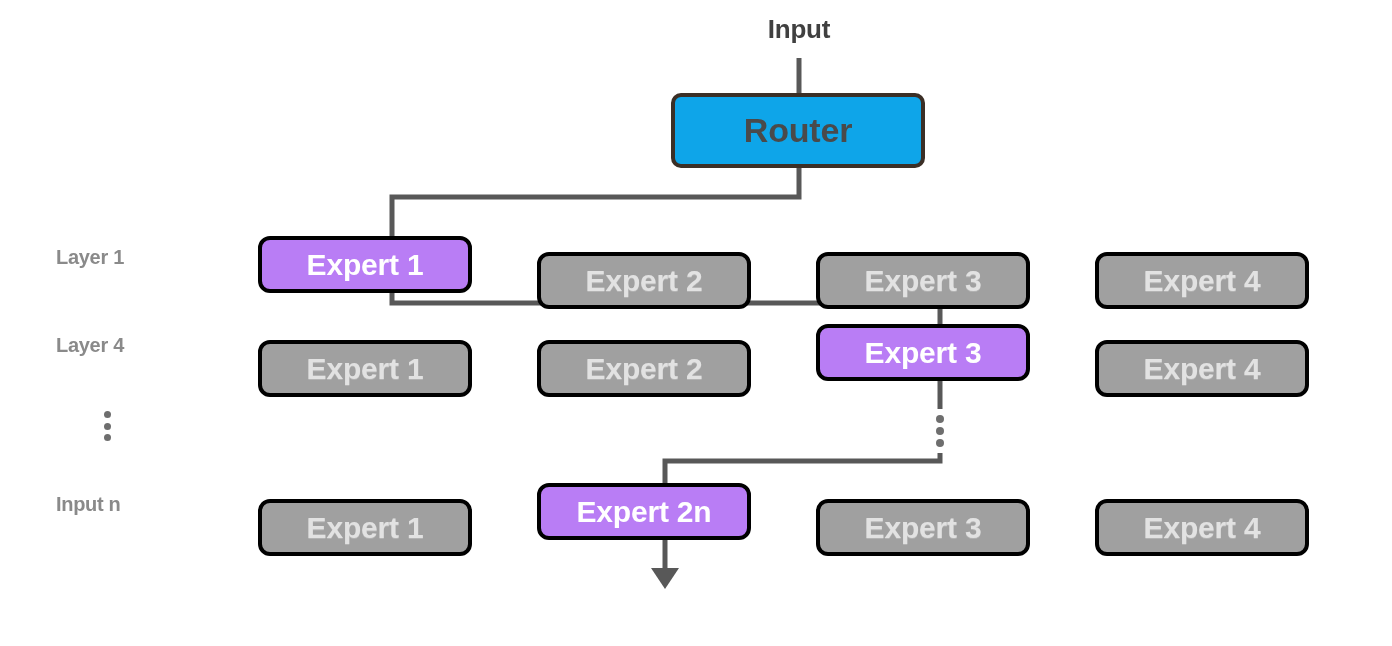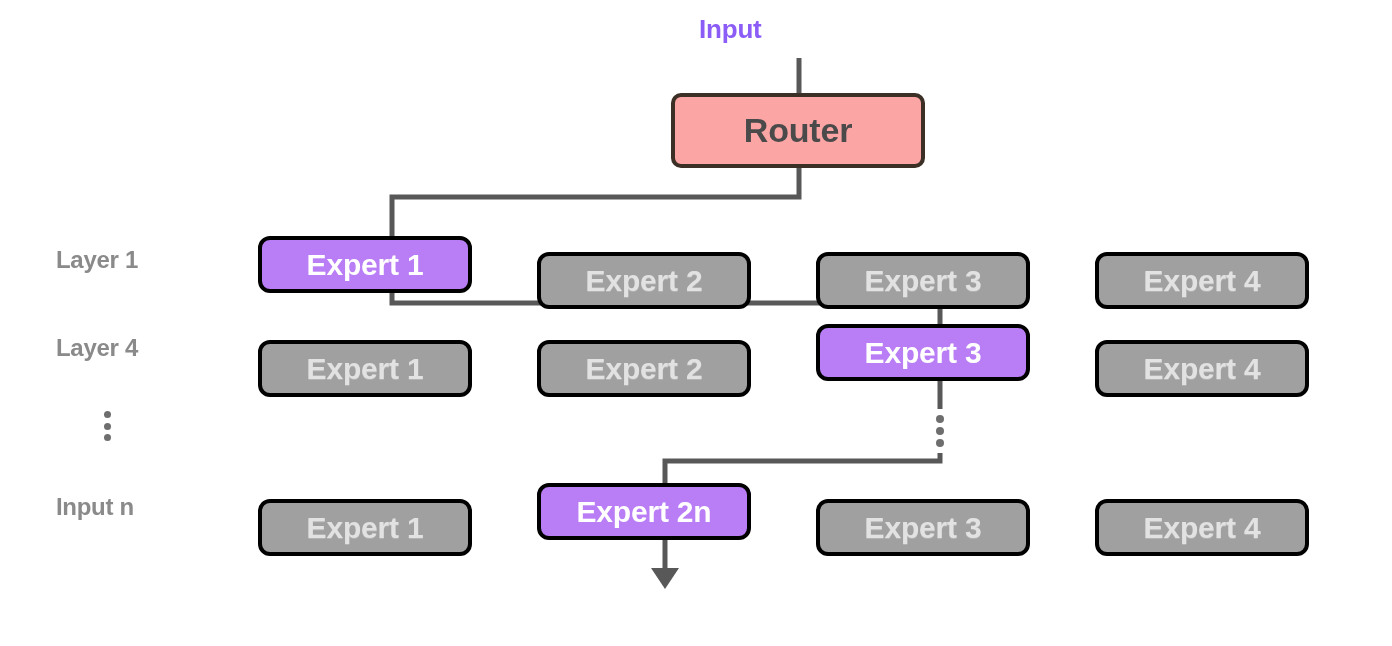--- a/index.html
+++ b/index.html
@@ -53,41 +53,41 @@
     background: #b97df5;
     color: #ffffff;
   }
   .router {
     left: 671px;
     top: 93px;
     width: 254px;
     height: 75px;
     font-size: 34px;
     border: 4px solid #3b2f26;
-    background: #fca5a5;
+    background: #0ea5e9;
     color: #4a4a4a;
     border-radius: 10px;
   }
   .layer-label {
     position: absolute;
-    font-size: 24px;
+    font-size: 20px;
     font-weight: bold;
     color: #8a8a8a;
     letter-spacing: -0.3px;
     white-space: nowrap;
     z-index: 3;
   }
   .io-label {
     position: absolute;
     font-size: 26px;
     font-weight: bold;
-    color: #8b5cf6;
+    color: #404040;
     letter-spacing: -0.2px;
     white-space: nowrap;
-    text-align: left;
+    text-align: center;
     z-index: 3;
   }
   .vdots {
     position: absolute;
     display: flex;
     flex-direction: column;
     justify-content: space-between;
     align-items: center;
     z-index: 3;
   }

